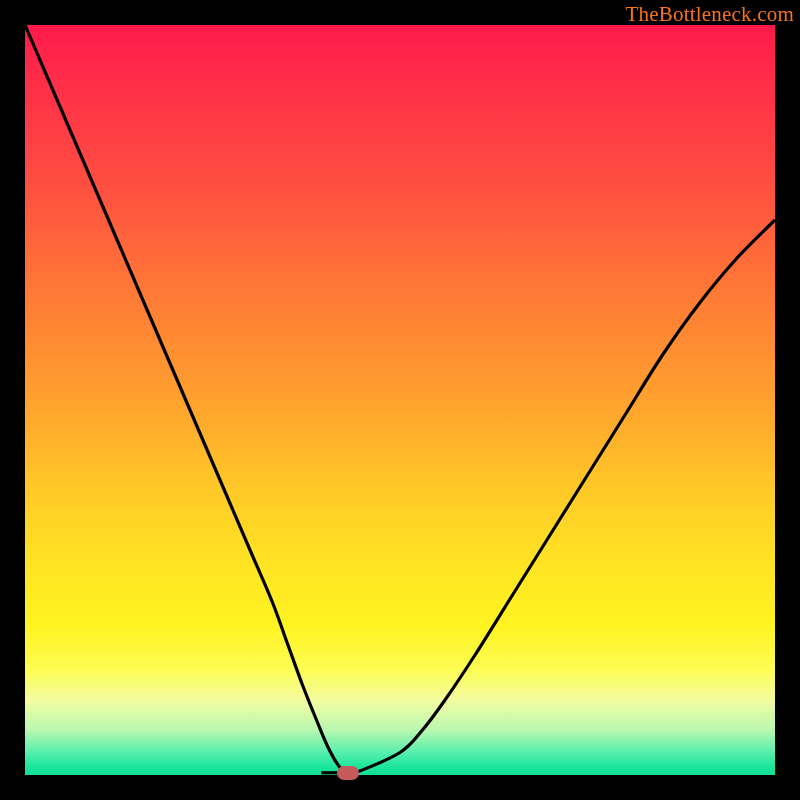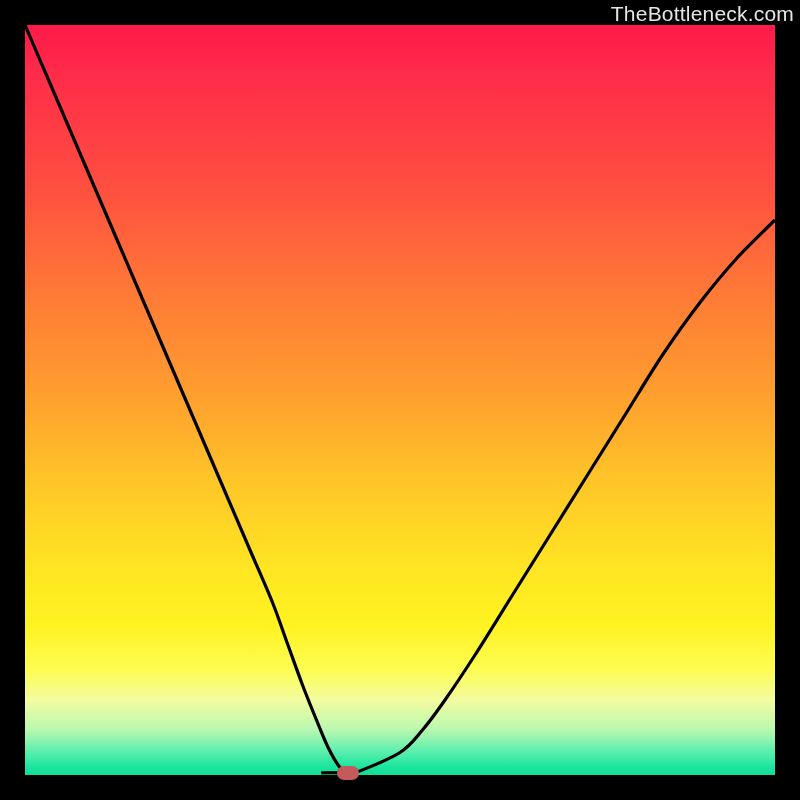--- a/index.html
+++ b/index.html
@@ -39,25 +39,26 @@
       #b9f8b0 94%,
       #57eead 97%,
       #18e59b 99%,
       #12de95 100%
     );
   }
   .watermark {
     position: absolute;
     top: 2px;
     right: 6px;
-    color: #e5e5e5;
+    color: #f97316;
     font-size: 21px;
     font-weight: 400;
     letter-spacing: 0.2px;
     z-index: 20;
+    font-family: Liberation Serif, serif;
   }
   svg.curve-layer {
     position: absolute;
     left: 0;
     top: 0;
     width: 750px;
     height: 750px;
     z-index: 10;
   }
   .marker {

